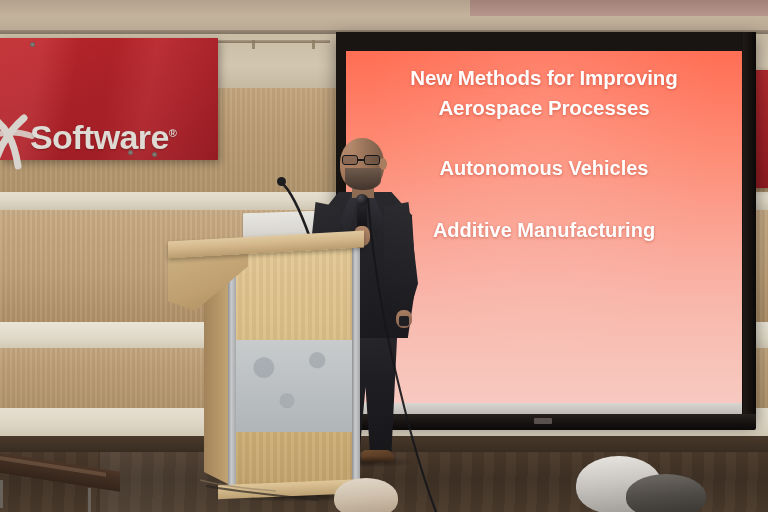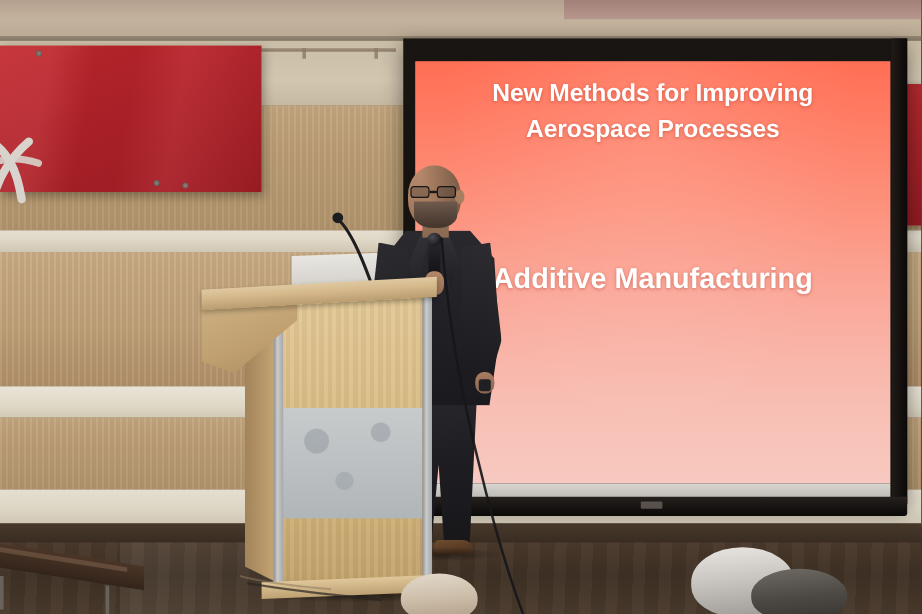--- a/index.html
+++ b/index.html
@@ -81,21 +81,21 @@
     background:linear-gradient(180deg,
       #ff6f55 0%, #ff7c64 14%, #fd8f79 32%, #fba292 50%,
       #f9b2a5 66%, #f8bfb4 82%, #f7c9c0 100%);
     overflow:hidden;}
   .slide-glow{position:absolute;left:0;top:0;width:100%;height:100%;
     background:radial-gradient(ellipse at 50% 14%, rgba(255,255,255,.12), rgba(255,255,255,0) 62%);}
   .slide-txt{position:absolute;width:100%;text-align:center;color:#ffffff;
     font-weight:700;text-shadow:0 1px 3px rgba(160,40,25,.45);}
   .s-title{top:12px;font-size:20.5px;line-height:30px;padding:0 24px;letter-spacing:-.1px;}
   .s-b1{top:106px;font-size:20px;}
-  .s-b2{top:168px;font-size:24px;}
+  .s-b2{top:168px;font-size:20px;}
   .s-b3{top:230px;font-size:20px;}
   .screen-lip{position:absolute;left:10px;top:371px;width:396px;height:12px;
     background:linear-gradient(180deg,#d9d6d1,#bdbab5);}
   .screen-bar{position:absolute;left:0;top:382px;width:420px;height:16px;
     background:linear-gradient(180deg,#26211d 0%,#141110 60%,#0c0a09 100%);
     border-radius:0 0 2px 2px;}
   .screen-bar-logo{position:absolute;left:198px;top:386px;width:18px;height:6px;
     background:#6d6660;opacity:.75;border-radius:1px;}
 
   
@@ -247,35 +247,37 @@
   <div class="floor"></div>
   <div class="floor-sheen"></div>
 
   <div class="banner">
     <div class="banner-fold"></div>
     <svg class="banner-logo" viewBox="0 0 58 62">
       <path d="M6 6 C22 16, 30 30, 34 56" stroke="#d8d3cc" stroke-width="7" fill="none" stroke-linecap="round"></path>
       <path d="M40 8 C26 20, 16 34, 10 56" stroke="#d8d3cc" stroke-width="7" fill="none" stroke-linecap="round"></path>
       <path d="M2 30 C14 22, 30 20, 48 26" stroke="#d8d3cc" stroke-width="6" fill="none" stroke-linecap="round" opacity=".9"></path>
     </svg>
+    <div class="banner-text"><span>Software</span><span class="banner-reg">®</span></div>
     <div class="grommet" style="left:30px;top:4px;"></div>
     <div class="grommet" style="left:128px;top:112px;"></div>
     <div class="grommet" style="left:152px;top:114px;"></div>
   </div>
 
   <div class="banner-r"></div>
   <div class="banner-r-g"></div>
 
   <div class="screen-wrap">
     <div class="screen-frame"></div>
     <div class="screen-frame-r"></div>
 
     <div class="slide">
       <div class="slide-glow"></div>
       <div class="slide-txt s-title">New Methods for Improving Aerospace Processes</div>
+      <div class="slide-txt s-b1">Autonomous Vehicles</div>
       <div class="slide-txt s-b2">Additive Manufacturing</div>
     </div>
 
     <div class="screen-lip"></div>
     <div class="screen-bar"></div>
     <div class="screen-bar-logo"></div>
   </div>
 
   <div class="laptop"></div>
   <div class="laptop-base"></div>

